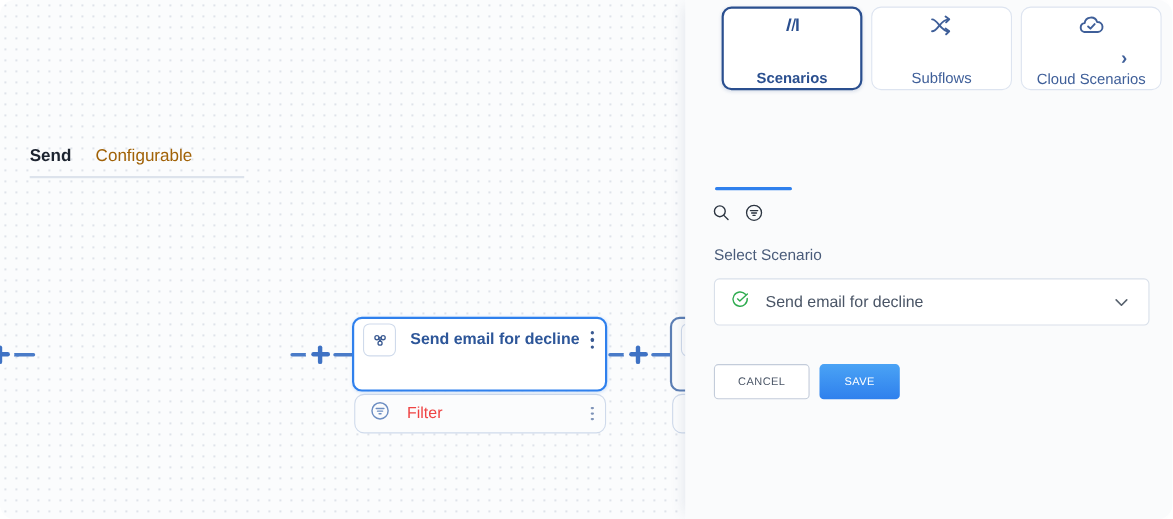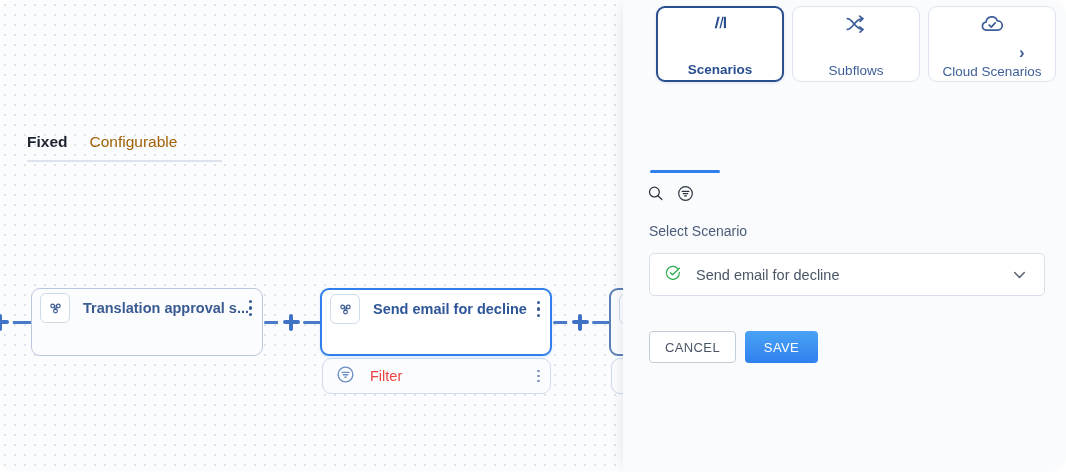--- a/index.html
+++ b/index.html
@@ -225,21 +225,21 @@
     font-size: 14.5px;
     color: #4a5566;
   }
   #chev-wrap { margin-left: auto; display: flex; align-items: center; }
 
   .btn {
     position: absolute;
     height: 32px;
     border-radius: 4px;
     display: flex; align-items: center; justify-content: center;
-    font-size: 13px;
+    font-size: 10px;
     letter-spacing: .4px;
   }
   #btn-cancel {
     left: 649px; top: 331px;
     width: 87px;
     background: #ffffff;
     border: 1px solid #c3ccda;
     color: #4a5566;
   }
   #btn-save {
@@ -253,40 +253,20 @@
 <body>
 
 <div id="root">
 
   <div id="canvas">
 
     <div class="conn" style="left:-2px; top:321px; width:20px;"></div>
     <div class="plus-btn" style="left:-13px; top:309px;"></div>
     <div class="conn" style="left:14px; top:321px; width:18px;"></div>
 
-    <div class="node" style="left:31px; top:288px; width:232px;">
-      <div class="node-head">
-        <span class="node-icon-box">
-          <svg width="17" height="17" viewBox="0 0 24 24" fill="none" stroke="#3a5a92" stroke-width="1.7" stroke-linecap="round">
-            <circle cx="8" cy="8.5" r="2.6"></circle>
-              <circle cx="16" cy="8.5" r="2.6"></circle>
-              <circle cx="12" cy="15.5" r="2.6"></circle>
-            <path d="M10.3 9.6 L12 13"></path>
-              <path d="M13.7 9.6 L12 13"></path>
-              <path d="M10.6 8.5 L13.4 8.5"></path>
-          </svg>
-        </span>
-        <span class="node-title">Translation approval s...</span>
-        <span class="kebab">
-            <i></i>
-            <i></i>
-            <i></i>
-          </span>
-      </div>
-    </div>
 
     <div class="conn" style="left:264px; top:321px; width:22px;"></div>
     <div class="plus-btn" style="left:278px; top:309px;"></div>
     <div class="conn" style="left:303px; top:321px; width:19px;"></div>
 
     <div class="subrow" style="left:322px; top:358px; width:229px; height:36px;">
       <span>
         <svg width="21" height="21" viewBox="0 0 24 24" fill="none" stroke="#6d8ec2" stroke-width="1.5" stroke-linecap="round">
           <circle cx="12" cy="12" r="8.4"></circle>
             <path d="M8 9.6h8"></path>
@@ -377,21 +357,21 @@
         </span>
         <span class="tcard-label">Cloud Scenarios</span>
       </div>
 
       <span class="strip-arrow right" style="left:396px;">›</span>
     </div>
 
   </div>
 
   <div id="tabs-row">
-    <span class="tab active">Fixed</span>
+    <span class="tab active">Send</span>
     <span class="tab">Configurable</span>
   </div>
   <div id="tab-underline"></div>
 
   <div id="icon-row">
     <span>
       <svg width="19" height="19" viewBox="0 0 24 24" fill="none" stroke="#2b3440" stroke-width="1.6" stroke-linecap="round">
         <circle cx="10.6" cy="10.2" r="6.2"></circle>
           <path d="M15.2 14.9 L20 19.6"></path>
       </svg>

